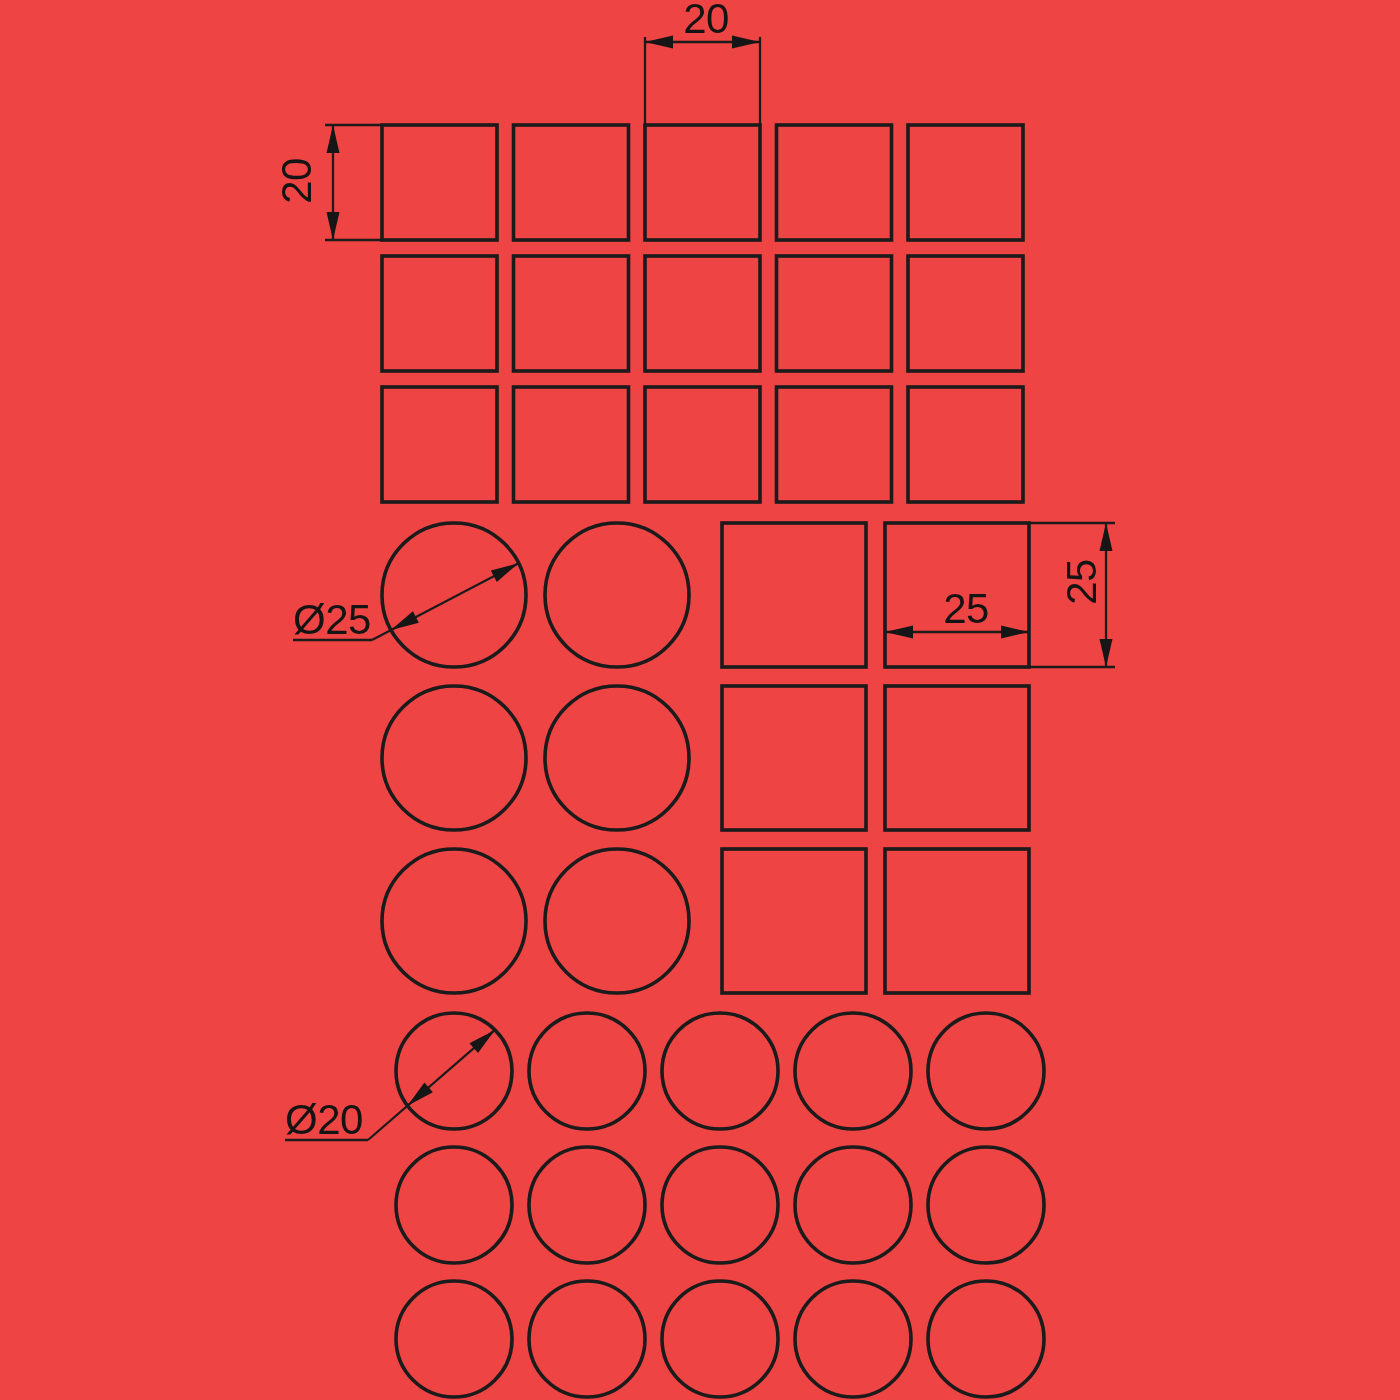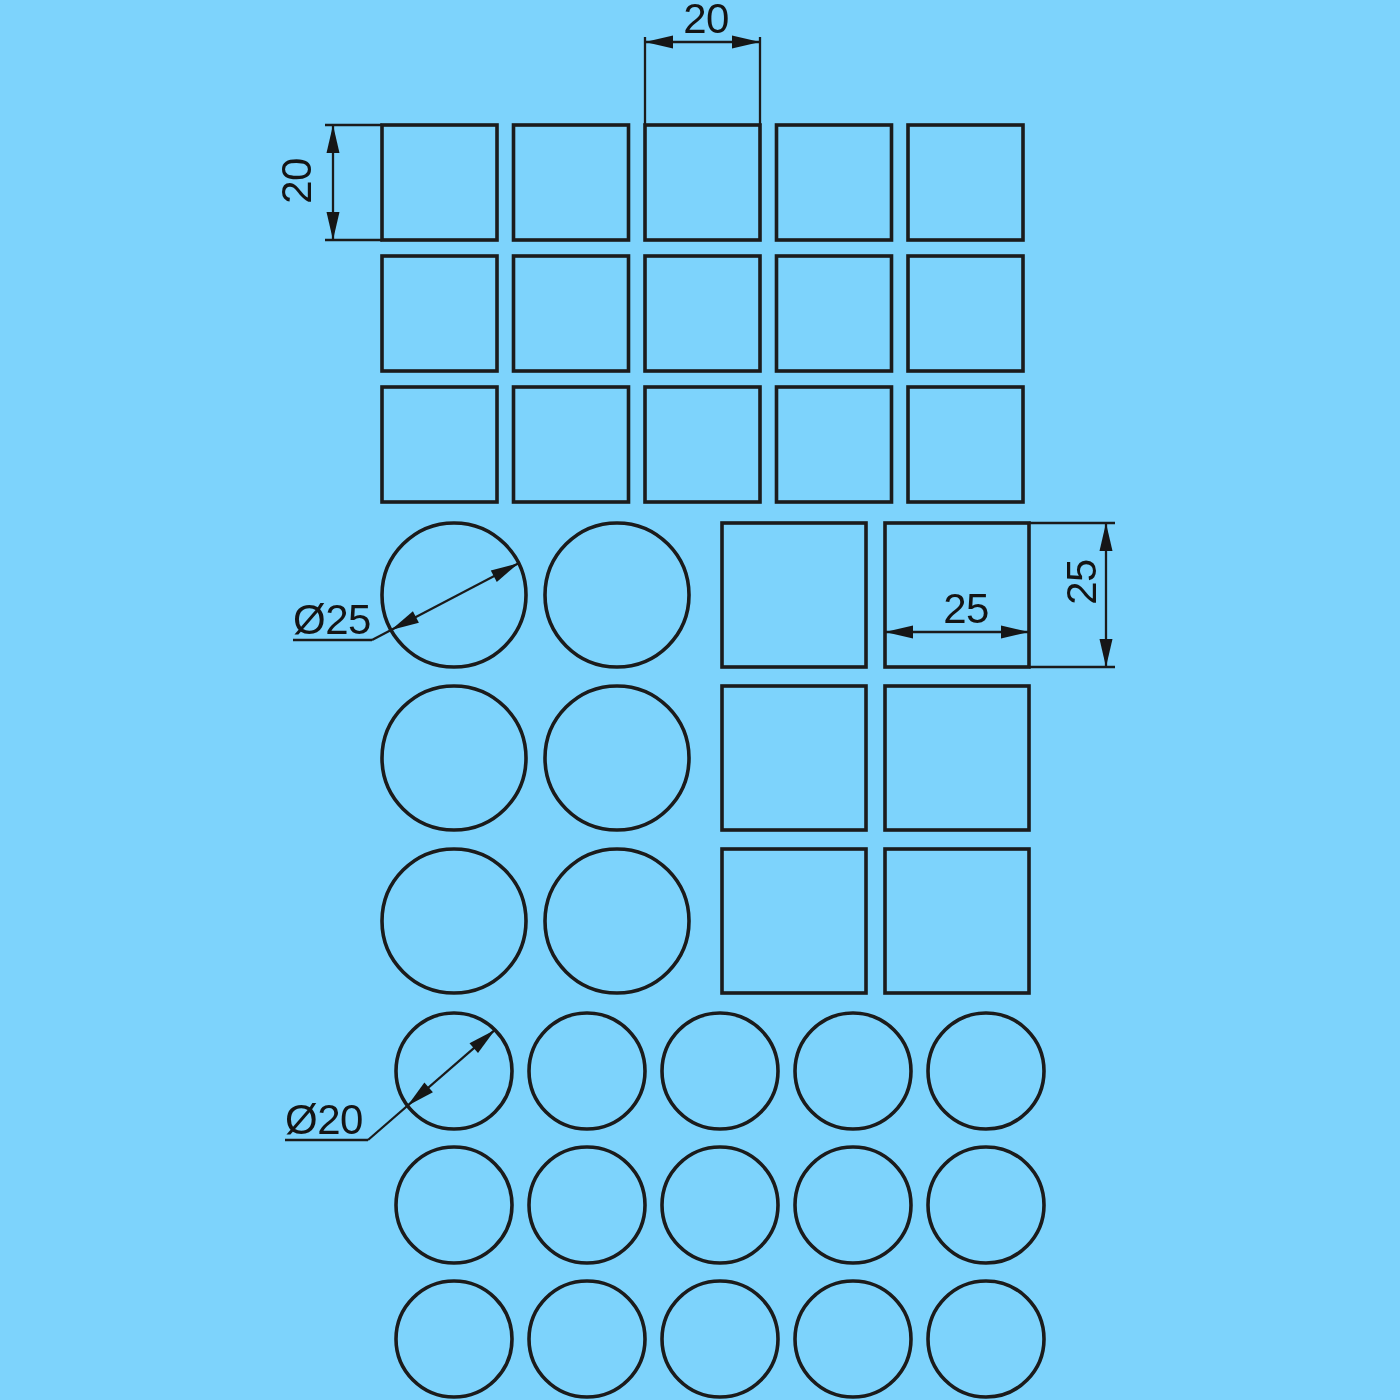--- a/index.html
+++ b/index.html
@@ -1,16 +1,16 @@
 <!DOCTYPE html>
 <html><head>
 <meta charset="utf-8">
 <style>
   html,body{margin:0;padding:0;background:#ffffff;}
-  .stage{width:1400px;height:1400px;background:#7dd3fc;position:relative;overflow:hidden;}
+  .stage{width:1400px;height:1400px;background:#ef4444;position:relative;overflow:hidden;}
   svg{display:block;}
   .shape{fill:none;stroke:#1b1b1b;stroke-width:3.6;}
   .dimline{fill:none;stroke:#1b1b1b;stroke-width:2.3;stroke-linecap:butt;}
   .arrow{fill:#161616;stroke:none;}
   .dimtext{
     fill:#141414;
     font-family:"Liberation Sans", sans-serif;
     font-size:42px;
     letter-spacing:-0.5px;
   }

